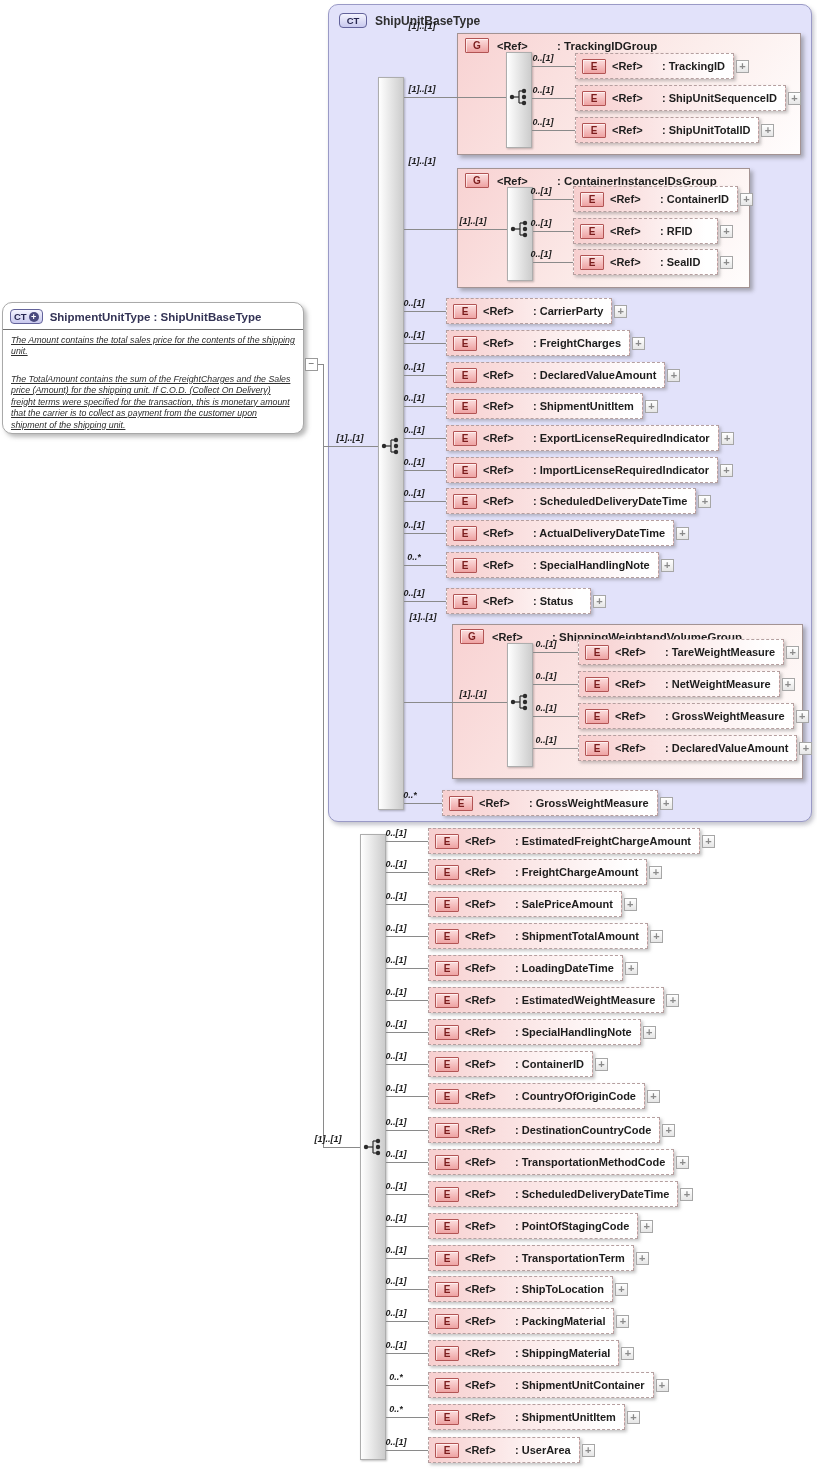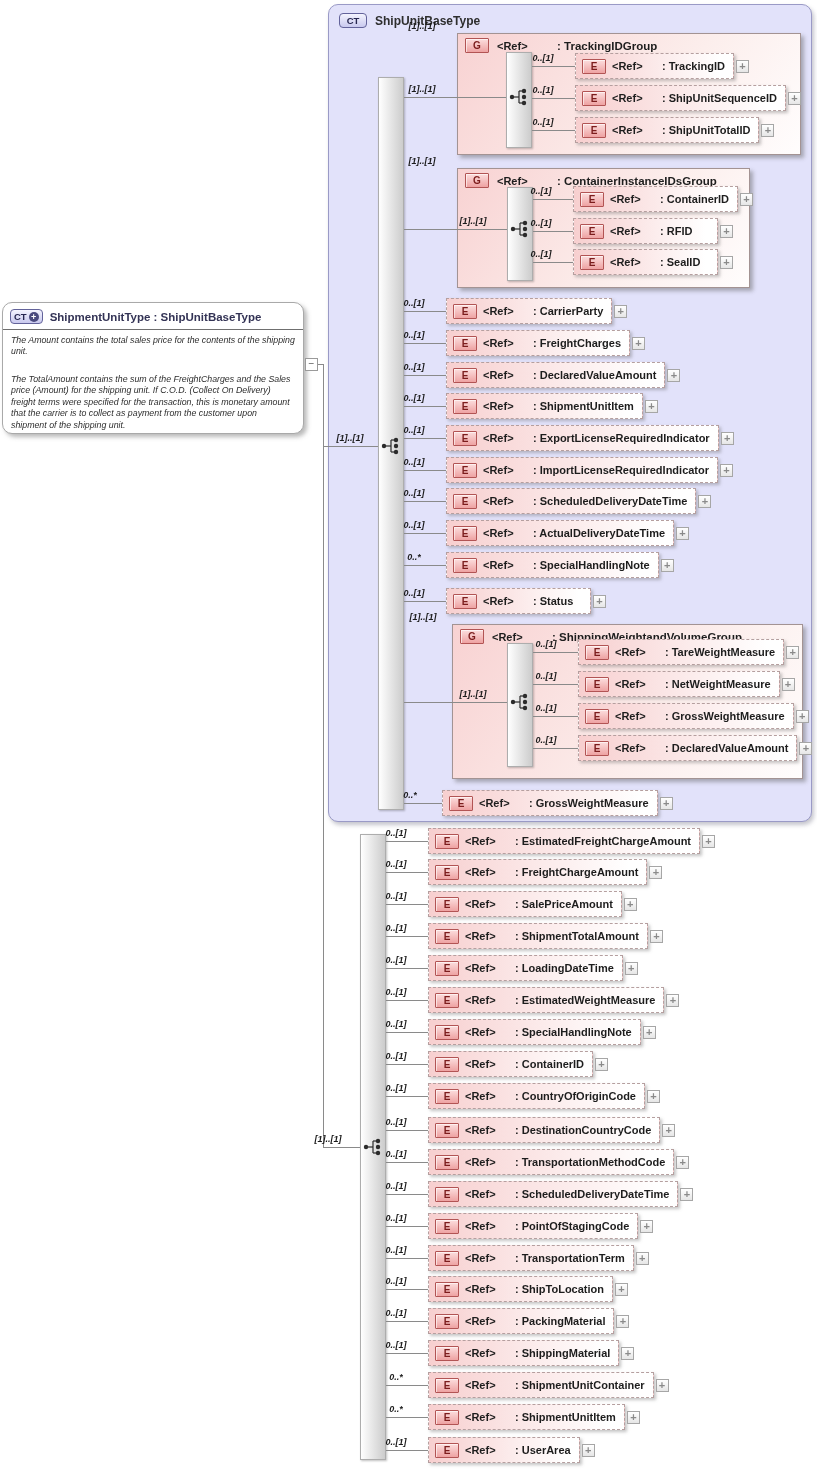--- a/index.html
+++ b/index.html
@@ -20,21 +20,21 @@
   .plusdot{display:inline-block;width:10px;height:10px;margin-left:2px;border-radius:50%;
            background:#4a4a7e;color:#fff;font-weight:bold;font-size:9px;line-height:10px;text-align:center;}
 
   
   .left-box{position:absolute;left:2px;top:302px;width:302px;height:132px;z-index:1;
             background:#fff;border:1px solid #a9a9a9;border-radius:10px;box-sizing:border-box;
             box-shadow:3px 3px 4px rgba(120,120,120,.5);}
   .left-header{display:flex;align-items:center;gap:7px;padding:6px 7px 5px;border-bottom:1px solid #6f6f6f;}
   .left-title{font-weight:bold;font-size:11.5px;color:#333355;white-space:nowrap;}
   .left-annot{padding:5px 8px;font-style:italic;font-size:8.8px;line-height:1.3;color:#2e2e2e;}
-  .left-annot p{margin:0;}
+  .left-annot p{margin:0;text-decoration:underline;}
   .annot2{margin-top:16px !important;}
 
   .collapse-handle{position:absolute;left:305px;top:358px;width:13px;height:13px;z-index:4;
             border:1px solid #9a9a9a;background:#fff;box-sizing:border-box;color:#555;
             font-size:10px;line-height:10px;text-align:center;}
 
   
   .bar{position:absolute;z-index:2;background:linear-gradient(to right,#ffffff,#cccccc);
        border:1px solid #adadad;box-sizing:border-box;box-shadow:1px 1px 2px rgba(0,0,0,.25);}
   #main-bar{left:378px;top:77px;width:26px;height:733px;}

